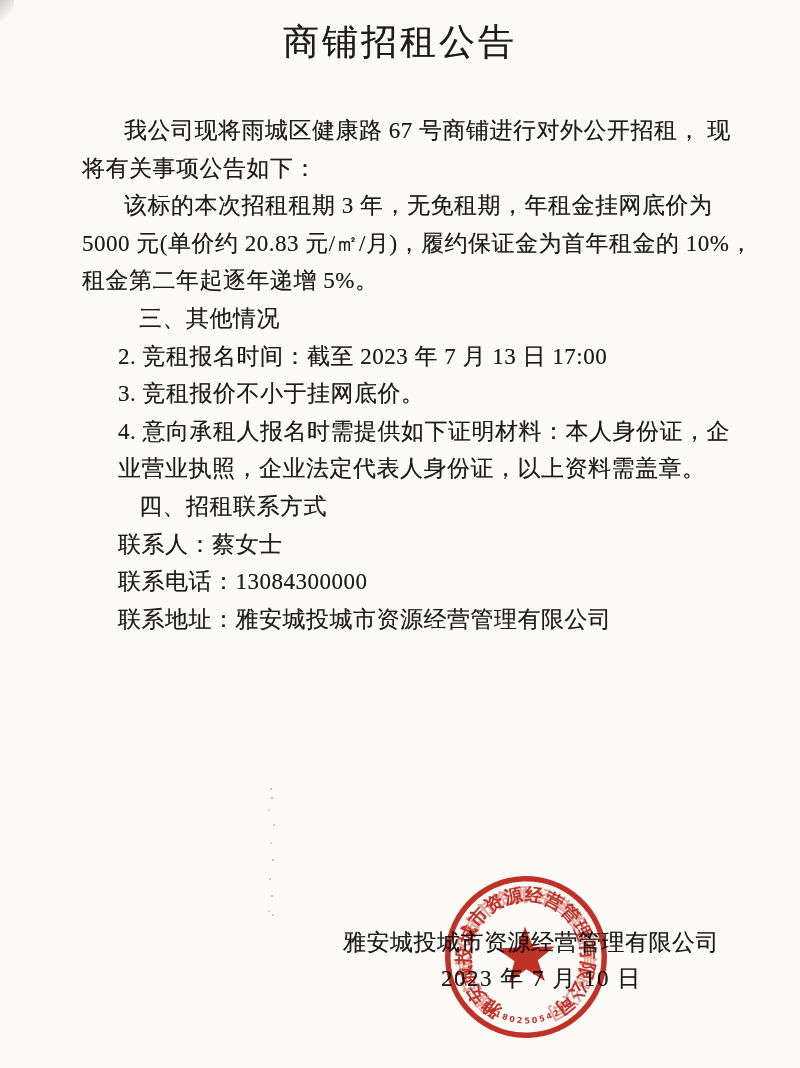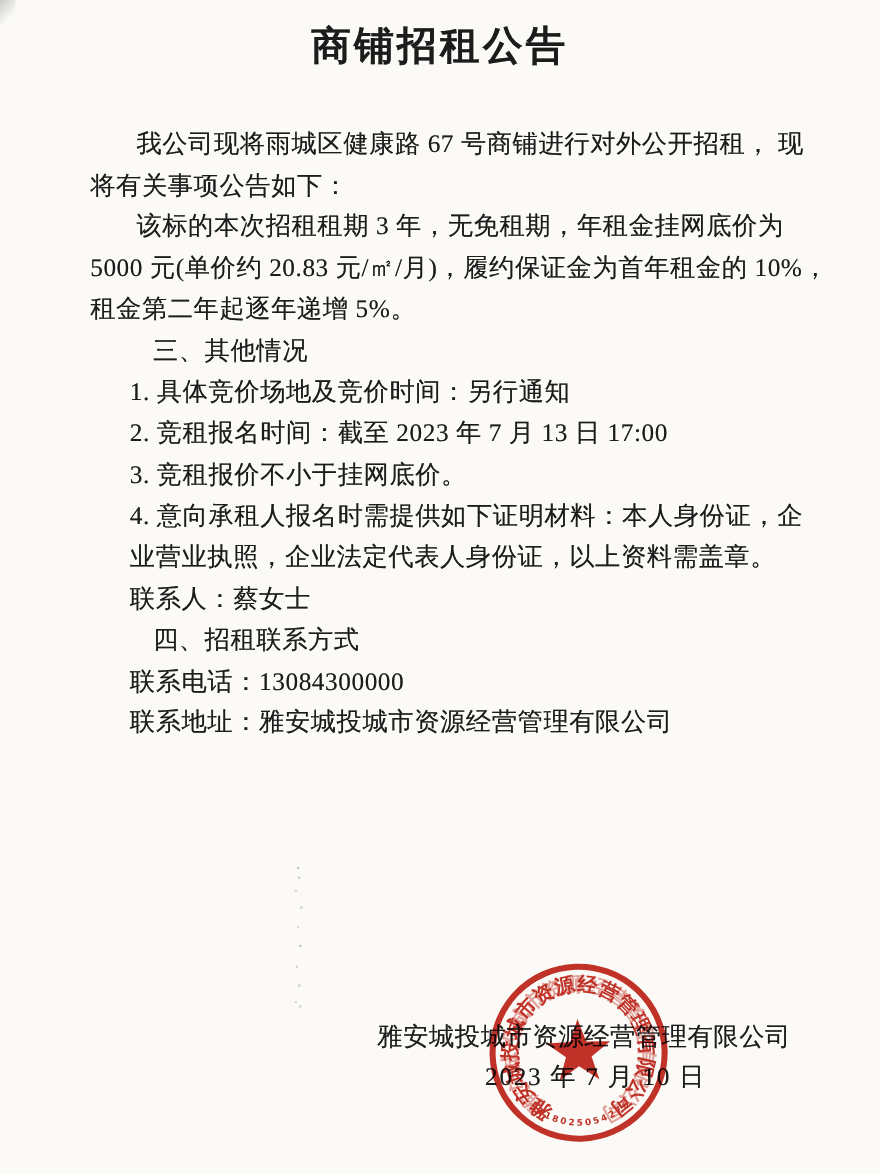--- a/index.html
+++ b/index.html
@@ -22,21 +22,21 @@
     background: linear-gradient(135deg, rgba(90,90,90,.30), rgba(90,90,90,0) 70%);
   }
 
   .doc-title {
     position: absolute;
     top: 18px; left: 0;
     width: 100%;
     margin: 0;
     text-align: center;
     font-size: 36px;
-    font-weight: 700;
+    font-weight: 400;
     letter-spacing: 3px;
     text-shadow: 0 0 .5px rgba(0,0,0,.55);
   }
 
   .doc-body {
     position: absolute;
     top: 112px;
     left: 82px;
     width: 690px;
   }
@@ -110,27 +110,26 @@
 
   <h1 class="doc-title">商铺招租公告</h1>
 
   <div class="doc-body">
     <div class="line ind-p">我公司现将雨城区健康路 67 号商铺进行对外公开招租， 现</div>
     <div class="line">将有关事项公告如下：</div>
     <div class="line ind-p">该标的本次招租租期 3 年，无免租期，年租金挂网底价为</div>
     <div class="line">5000 元(单价约 20.83 元/㎡/月)，履约保证金为首年租金的 10%，</div>
     <div class="line">租金第二年起逐年递增 5%。</div>
     <div class="line ind-s">三、其他情况</div>
-    <div class="line ind-l">1. 具体竞价场地及竞价时间：另行通知</div>
     <div class="line ind-l">2. 竞租报名时间：截至 2023 年 7 月 13 日 17:00</div>
     <div class="line ind-l">3. 竞租报价不小于挂网底价。</div>
     <div class="line ind-l">4. 意向承租人报名时需提供如下证明材料：本人身份证，企</div>
     <div class="line ind-l">业营业执照，企业法定代表人身份证，以上资料需盖章。</div>
+    <div class="line ind-s">四、招租联系方式</div>
     <div class="line ind-l">联系人：蔡女士</div>
-    <div class="line ind-s">四、招租联系方式</div>
     <div class="line ind-l">联系电话：13084300000</div>
     <div class="line ind-l">联系地址：雅安城投城市资源经营管理有限公司</div>
   </div>
 
   <div class="sign-company">雅安城投城市资源经营管理有限公司</div>
   <div class="sign-date">2023 年 7 月 10 日</div>
 
   <div class="seal">
     <svg viewBox="0 0 200 200" xmlns="http://www.w3.org/2000/svg">
       <defs>

